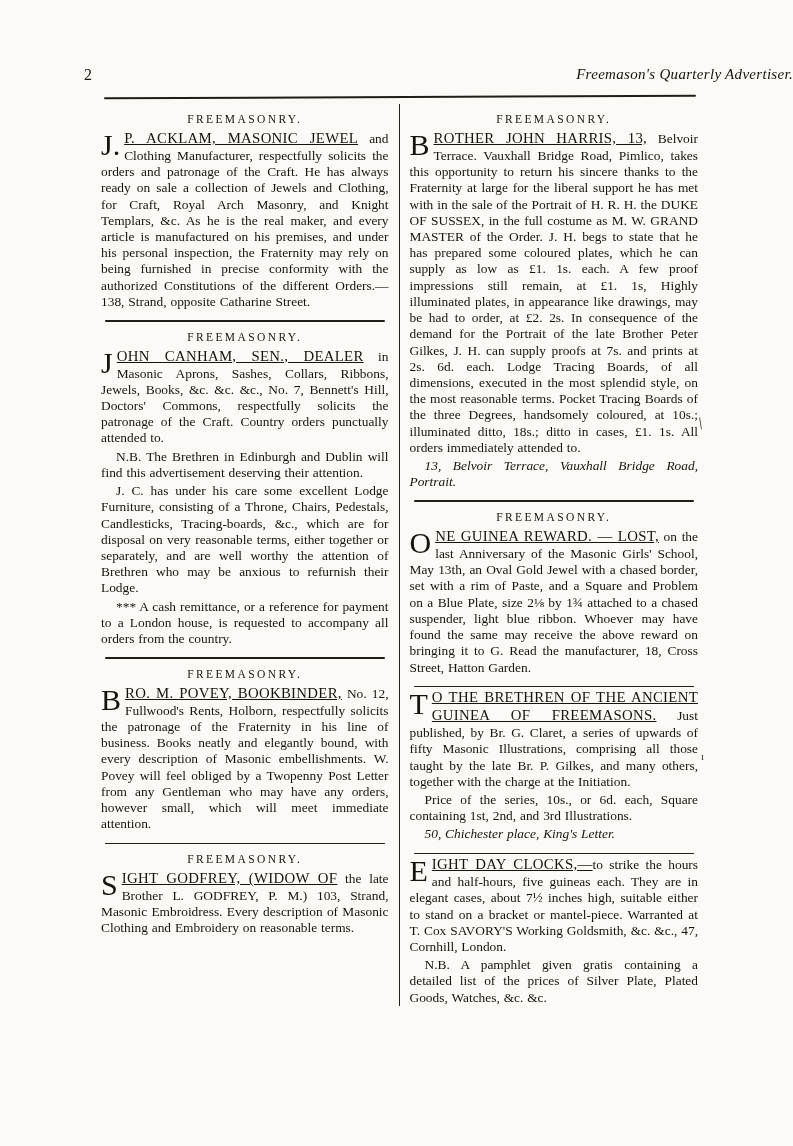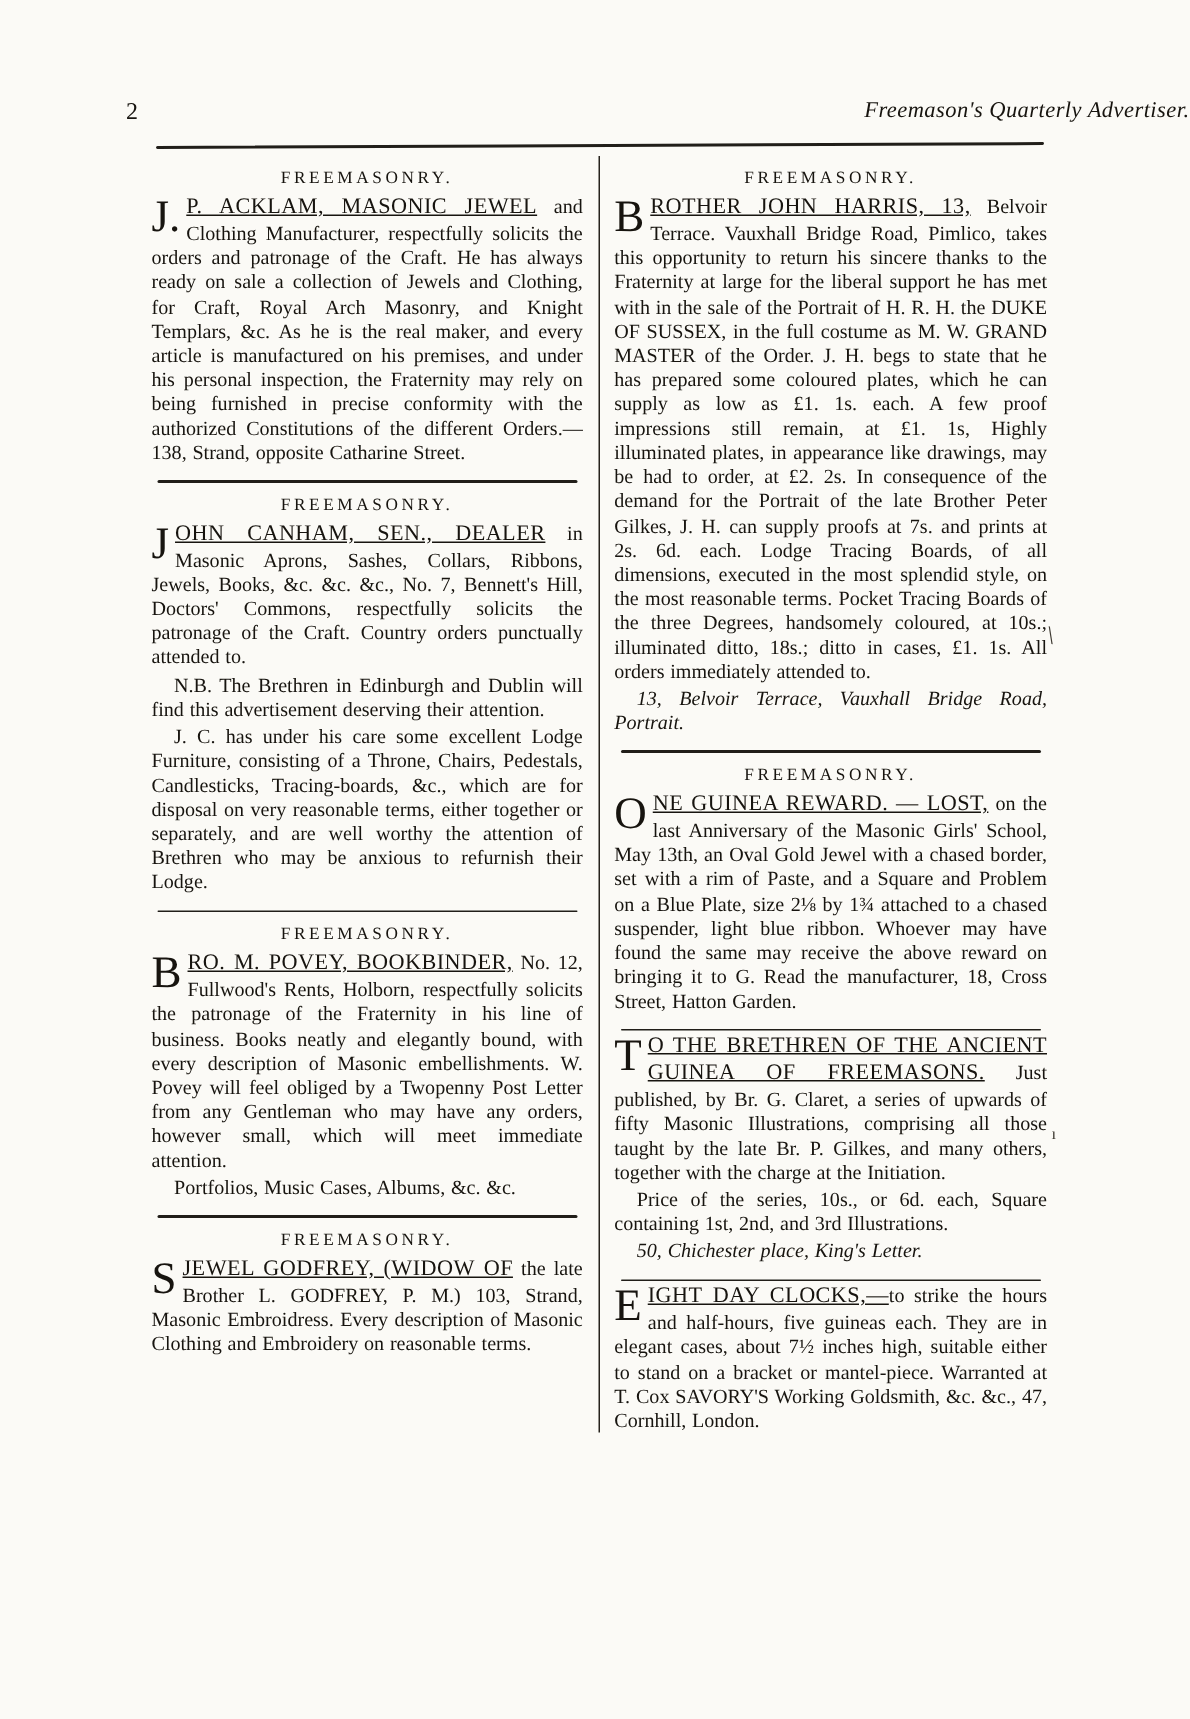--- a/index.html
+++ b/index.html
@@ -80,33 +80,33 @@
         <h3 class="ad-head">FREEMASONRY.</h3>
         <p class="ad-p"><span class="dropcap">J.</span><span class="lead">P. ACKLAM, MASONIC JEWEL</span><span> and Clothing Manufacturer, respectfully solicits the orders and patronage of the Craft.  He has always ready on sale a collection of Jewels and Clothing, for Craft, Royal Arch Masonry, and Knight Templars, &amp;c.  As he is the real maker, and every article is manufactured on his premises, and under his personal inspection, the Fraternity may rely on being furnished in precise conformity with the authorized Constitutions of the different Orders.—138, Strand, opposite Catharine Street.</span></p>
       </section>
       <div class="rule"></div>
 
       <section class="ad">
         <h3 class="ad-head">FREEMASONRY.</h3>
         <p class="ad-p"><span class="dropcap">J</span><span class="lead">OHN CANHAM, SEN., DEALER</span><span> in Masonic Aprons, Sashes, Collars, Ribbons, Jewels, Books, &amp;c. &amp;c. &amp;c., No. 7, Bennett's Hill, Doctors' Commons, respectfully solicits the patronage of the Craft. Country orders punctually attended to.</span></p>
         <p class="ad-p cont">N.B.  The Brethren in Edinburgh and Dublin will find this advertisement deserving their attention.</p>
         <p class="ad-p cont">J. C. has under his care some excellent Lodge Furniture, consisting of a Throne, Chairs, Pedestals, Candlesticks, Tracing-boards, &amp;c., which are for disposal on very reasonable terms, either together or separately, and are well worthy the attention of Brethren who may be anxious to refurnish their Lodge.</p>
+        <p class="ad-p cont">*** A cash remittance, or a reference for payment to a London house, is requested to accompany all orders from the country.</p>
       </section>
       <div class="rule"></div>
 
       <section class="ad">
         <h3 class="ad-head">FREEMASONRY.</h3>
         <p class="ad-p"><span class="dropcap">B</span><span class="lead">RO. M. POVEY, BOOKBINDER,</span><span> No. 12, Fullwood's Rents, Holborn, respectfully solicits the patronage of the Fraternity in his line of business.  Books neatly and elegantly bound, with every description of Masonic embellishments.  W. Povey will feel obliged by a Twopenny Post Letter from any Gentleman who may have any orders, however small, which will meet immediate attention.</span></p>
-        <p class="ad-p cont">Portfolios, Music Cases, Albums, &amp;c. &amp;c.</p>
       </section>
       <div class="rule"></div>
 
       <section class="ad">
         <h3 class="ad-head">FREEMASONRY.</h3>
-        <p class="ad-p"><span class="dropcap">S</span><span class="lead">JEWEL GODFREY, (WIDOW OF</span><span> the late Brother L. GODFREY, P. M.) 103, Strand, Masonic Embroidress.  Every description of Masonic Clothing and Embroidery on reasonable terms.</span></p>
+        <p class="ad-p"><span class="dropcap">S</span><span class="lead">IGHT GODFREY, (WIDOW OF</span><span> the late Brother L. GODFREY, P. M.) 103, Strand, Masonic Embroidress.  Every description of Masonic Clothing and Embroidery on reasonable terms.</span></p>
       </section>
 
     </div>
 
     <div class="col col-right">
 
       <section class="ad">
         <h3 class="ad-head">FREEMASONRY.</h3>
         <p class="ad-p"><span class="dropcap">B</span><span class="lead">ROTHER JOHN HARRIS, 13,</span><span> Belvoir Terrace. Vauxhall Bridge Road, Pimlico, takes this opportunity to return his sincere thanks to the Fraternity at large for the liberal support he has met with in the sale of the Portrait of H. R. H. the DUKE OF SUSSEX, in the full costume as M. W. GRAND MASTER of the Order.  J. H. begs to state that he has prepared some coloured plates, which he can supply as low as £1. 1s. each. A few proof impressions still remain, at £1. 1s, Highly illuminated plates, in appearance like drawings, may be had to order, at £2. 2s. In consequence of the demand for the Portrait of the late Brother Peter Gilkes, J. H. can supply proofs at 7s. and prints at 2s. 6d. each.  Lodge Tracing Boards, of all dimensions, executed in the most splendid style, on the most reasonable terms.  Pocket Tracing Boards of the three Degrees, handsomely coloured, at 10s.; illuminated ditto, 18s.; ditto in cases, £1. 1s.  All orders immediately attended to.</span></p>
         <p class="ad-p addr">13, Belvoir Terrace, Vauxhall Bridge Road, Portrait.</p>
@@ -121,20 +121,21 @@
 
       <section class="ad">
         <p class="ad-p"><span class="dropcap">T</span><span class="lead">O THE BRETHREN OF THE ANCIENT GUINEA OF FREEMASONS.</span><span>  Just published, by Br. G. Claret, a series of upwards of fifty Masonic Illustrations, comprising all those taught by the late Br. P. Gilkes, and many others, together with the charge at the Initiation.</span></p>
         <p class="ad-p cont">Price of the series, 10s., or 6d. each, Square containing 1st, 2nd, and 3rd Illustrations.</p>
         <p class="ad-p addr">50, Chichester place, King's Letter.</p>
       </section>
       <div class="rule"></div>
 
       <section class="ad">
         <p class="ad-p"><span class="dropcap">E</span><span class="lead">IGHT DAY CLOCKS,—</span><span>to strike the hours and half-hours, five guineas each. They are in elegant cases, about 7½ inches high, suitable either to stand on a bracket or mantel-piece.   Warranted at T. Cox SAVORY'S Working Goldsmith, &amp;c. &amp;c., 47, Cornhill, London.</span></p>
+        <p class="ad-p cont">N.B. A pamphlet given gratis containing a detailed list of the prices of Silver Plate, Plated Goods, Watches, &amp;c. &amp;c.</p>
       </section>
 
     </div>
   </div>
 
   <span class="scan-mark m1">\</span>
   <span class="scan-mark m2">ı</span>
 
 </div>
 

